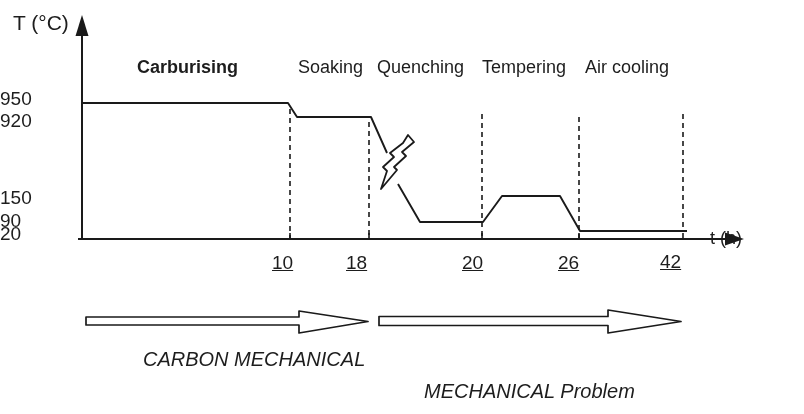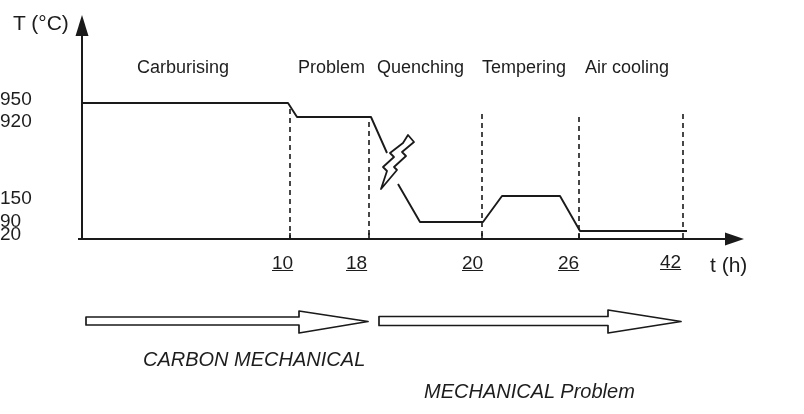--- a/index.html
+++ b/index.html
@@ -8,29 +8,29 @@
     background:#ffffff;
     font-family:"Liberation Sans", sans-serif;
     color:#1d1d1d;
     overflow:hidden;
     border-bottom:1px solid #c6c6c6;
     padding-left:24px;
   }
   .figure svg { position:absolute; left:0; top:0; }
   .lbl { position:absolute; white-space:nowrap; line-height:1; }
   .ylab   { left:13px;  top:12px;  font-size:21px; }
-  .xlab   { left:710px; top:229px; font-size:21px;margin-top:25px; }
+  .xlab   { left:710px; top:229px; font-size:18px; }
   .ytick  { left:0; width:47px; font-size:19px; }
   .yt0 { top:89px; }  .yt1 { top:111px; }
   .yt2 { top:188px; } .yt3 { top:211px; } .yt4 { top:224px; }
   .xtick  { width:40px; text-align:left; font-size:19px; top:253px;text-decoration:underline; }
   .xt0 { left:272px; } .xt1 { left:346px; } .xt2 { left:462px; }
   .xt3 { left:558px; } .xt4 { left:660px; top:252px; }
   .phase  { font-size:18px; top:58px; }
-  .ph0 { left:137px; } .ph1 { left:298px; } .ph2 { left:377px; }
+  .ph0 { left:137px;font-weight:bold; } .ph1 { left:298px; } .ph2 { left:377px; }
   .ph3 { left:482px; } .ph4 { left:585px; }
   .proc   { font-style:italic; font-size:20px; font-weight:500; }
   .pr1 { left:143px; top:349px; }
   .pr2a { left:417px; top:353px; }
   .pr2b { left:424px; top:381px; }
 </style>
 </head>
 <body>
 
 <div class="figure">
@@ -76,21 +76,21 @@
   <div class="lbl ytick yt3">90</div>
   <div class="lbl ytick yt4">20</div>
 
   <div class="lbl xtick xt0">10</div>
   <div class="lbl xtick xt1">18</div>
   <div class="lbl xtick xt2">20</div>
   <div class="lbl xtick xt3">26</div>
   <div class="lbl xtick xt4">42</div>
 
   <div class="lbl phase ph0">Carburising</div>
-  <div class="lbl phase ph1">Problem</div>
+  <div class="lbl phase ph1">Soaking</div>
   <div class="lbl phase ph2">Quenching</div>
   <div class="lbl phase ph3">Tempering</div>
   <div class="lbl phase ph4">Air cooling</div>
 
   <div class="lbl proc pr1">CARBON MECHANICAL</div>
   <div class="lbl proc pr2b">MECHANICAL Problem</div>
 
 </div>
 
 </body></html>

